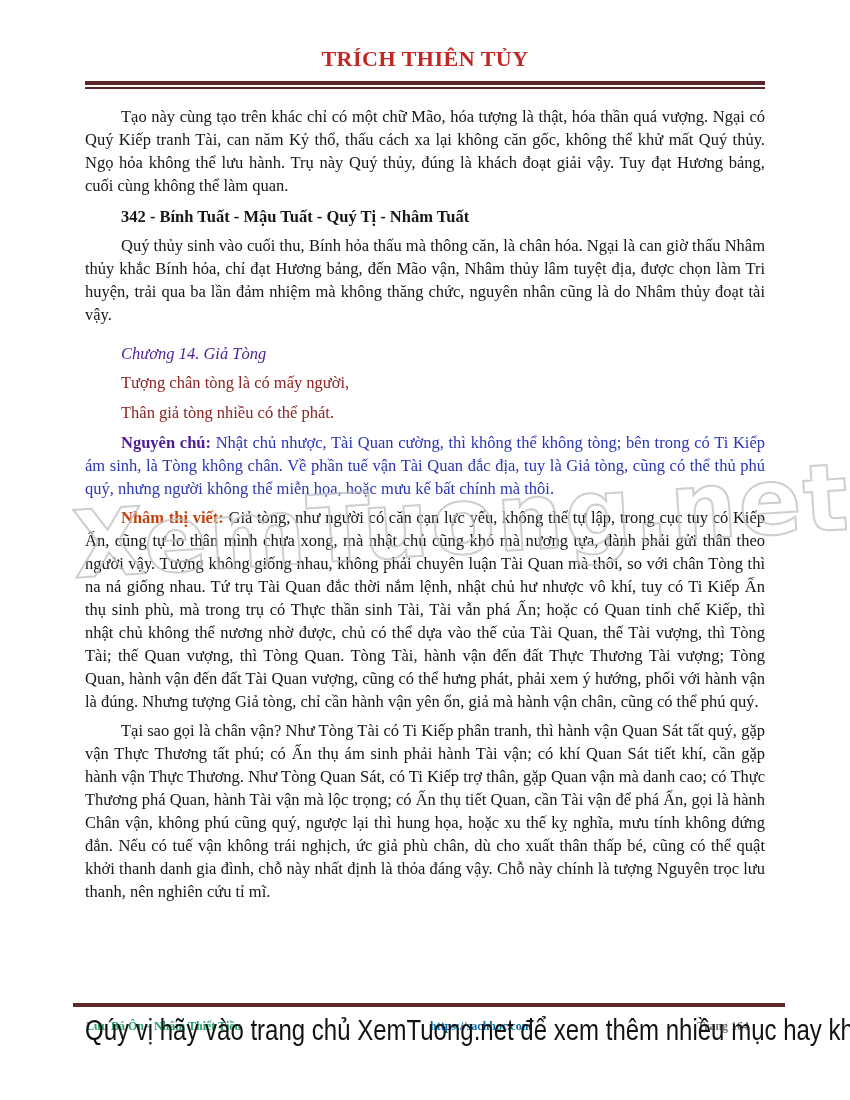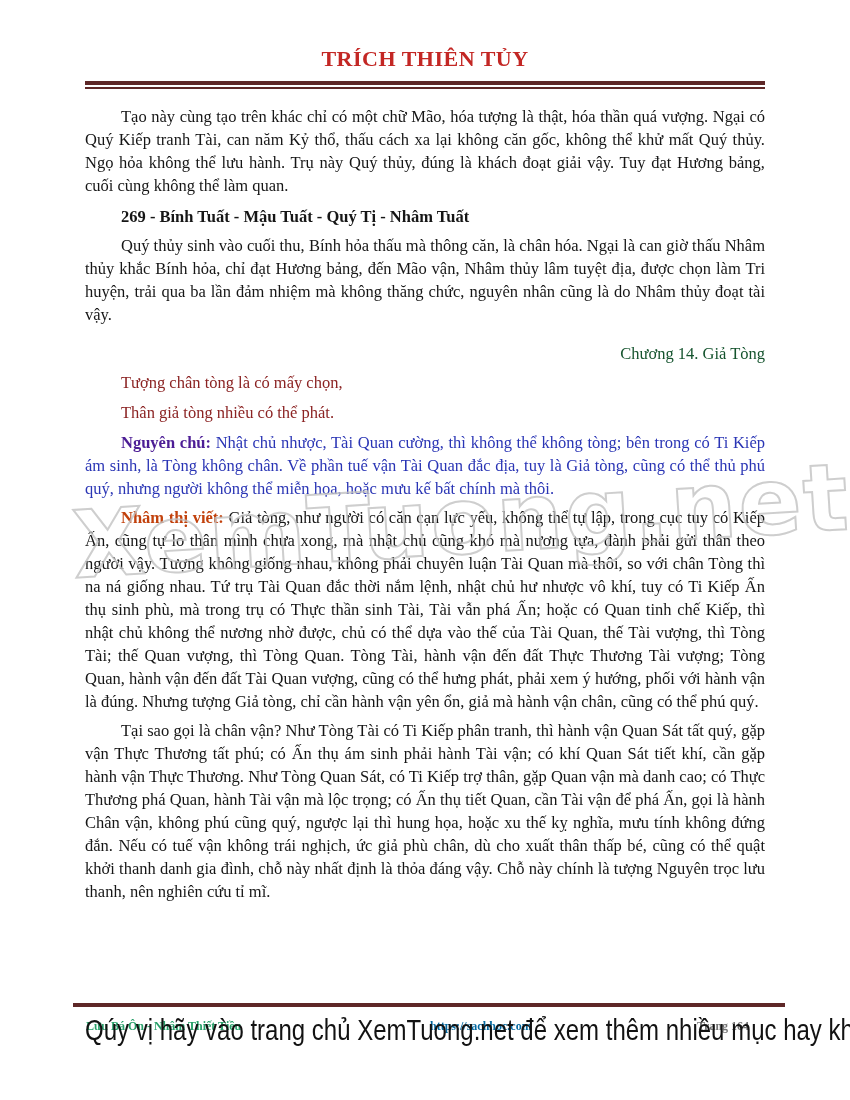--- a/index.html
+++ b/index.html
@@ -28,21 +28,21 @@
   .content {
     margin: 16px 85px 0 85px;
     font-size: 16.5px;
     line-height: 23px;
     text-align: justify;
   }
   .content p { margin: 0 0 6px 0; text-indent: 36px; }
   p.pillars  { text-align: left; }
   p.case-heading { text-align: left; font-weight: bold; margin-top: 8px; }
   p.chapter-heading {
-    text-align: right; color: #14532d; margin-top: 16px;
+    text-align: left; font-style: italic; color: #4c1d95; margin-top: 16px;
   }
   p.verse { text-align: left; color: #8b2323; margin-bottom: 7px; }
   p.note-blue { color: #2a35b5; margin-top: 2px; }
   .lead-bold { font-weight: bold; }
   p.note-blue .lead-bold { color: #4c1d95; }
   p.body-black .lead-bold { color: #c2410c; margin-top: 46px; }
   
   .watermark {
     position: absolute;
     left: 72px;
@@ -107,24 +107,24 @@
 <div class="page">
 
   <div class="header-title">TRÍCH THIÊN TỦY</div>
   <div class="double-rule">
     <div class="thick"></div>
     <div class="thin"></div>
   </div>
 
   <div class="content">
     <p>Tạo này cùng tạo trên khác chỉ có một chữ Mão, hóa tượng là thật, hóa thần quá vượng. Ngại có Quý Kiếp tranh Tài, can năm Kỷ thổ, thấu cách xa lại không căn gốc, không thể khử mất Quý thủy. Ngọ hỏa không thể lưu hành. Trụ này Quý thủy, đúng là khách đoạt giải vậy. Tuy đạt Hương bảng, cuối cùng không thể làm quan.</p>
-    <p class="case-heading">269 - Bính Tuất - Mậu Tuất - Quý Tị - Nhâm Tuất</p>
+    <p class="case-heading">342 - Bính Tuất - Mậu Tuất - Quý Tị - Nhâm Tuất</p>
     <p>Quý thủy sinh vào cuối thu, Bính hỏa thấu mà thông căn, là chân hóa. Ngại là can giờ thấu Nhâm thủy khắc Bính hỏa, chỉ đạt Hương bảng, đến Mão vận, Nhâm thủy lâm tuyệt địa, được chọn làm Tri huyện, trải qua ba lần đảm nhiệm mà không thăng chức, nguyên nhân cũng là do Nhâm thủy đoạt tài vậy.</p>
     <p class="chapter-heading">Chương 14. Giả Tòng</p>
-    <p class="verse">Tượng chân tòng là có mấy chọn,</p>
+    <p class="verse">Tượng chân tòng là có mấy người,</p>
     <p class="verse">Thân giả tòng nhiều có thể phát.</p>
     <p class="note-blue"><span class="lead-bold">Nguyên chú:</span><span> Nhật chủ nhược, Tài Quan cường, thì không thể không tòng; bên trong có Ti Kiếp ám sinh, là Tòng không chân. Về phần tuế vận Tài Quan đắc địa, tuy là Giả tòng, cũng có thể thủ phú quý, nhưng người không thể miễn họa, hoặc mưu kế bất chính mà thôi.</span></p>
     <p class="body-black"><span class="lead-bold">Nhâm thị viết:</span><span> Giả tòng, như người có căn cạn lực yếu, không thể tự lập, trong cục tuy có Kiếp Ấn, cũng tự lo thân mình chưa xong, mà nhật chủ cũng khó mà nương tựa, đành phải gửi thân theo người vậy. Tượng không giống nhau, không phải chuyên luận Tài Quan mà thôi, so với chân Tòng thì na ná giống nhau. Tứ trụ Tài Quan đắc thời nắm lệnh, nhật chủ hư nhược vô khí, tuy có Ti Kiếp Ấn thụ sinh phù, mà trong trụ có Thực thần sinh Tài, Tài vẫn phá Ấn; hoặc có Quan tinh chế Kiếp, thì nhật chủ không thể nương nhờ được, chủ có thể dựa vào thế của Tài Quan, thế Tài vượng, thì Tòng Tài; thế Quan vượng, thì Tòng Quan. Tòng Tài, hành vận đến đất Thực Thương Tài vượng; Tòng Quan, hành vận đến đất Tài Quan vượng, cũng có thể hưng phát, phải xem ý hướng, phối với hành vận là đúng. Nhưng tượng Giả tòng, chỉ cần hành vận yên ổn, giả mà hành vận chân, cũng có thể phú quý.</span></p>
     <p>Tại sao gọi là chân vận? Như Tòng Tài có Ti Kiếp phân tranh, thì hành vận Quan Sát tất quý, gặp vận Thực Thương tất phú; có Ấn thụ ám sinh phải hành Tài vận; có khí Quan Sát tiết khí, cần gặp hành vận Thực Thương. Như Tòng Quan Sát, có Ti Kiếp trợ thân, gặp Quan vận mà danh cao; có Thực Thương phá Quan, hành Tài vận mà lộc trọng; có Ấn thụ tiết Quan, cần Tài vận để phá Ấn, gọi là hành Chân vận, không phú cũng quý, ngược lại thì hung họa, hoặc xu thế kỵ nghĩa, mưu tính không đứng đắn. Nếu có tuế vận không trái nghịch, ức giả phù chân, dù cho xuất thân thấp bé, cũng có thể quật khởi thanh danh gia đình, chỗ này nhất định là thỏa đáng vậy. Chỗ này chính là tượng Nguyên trọc lưu thanh, nên nghiên cứu tỉ mĩ.</p>
   </div>
 
   <div class="watermark">XemTuong.net</div>
 
   <div class="footer-rule"></div>
   <div class="footer-under">

